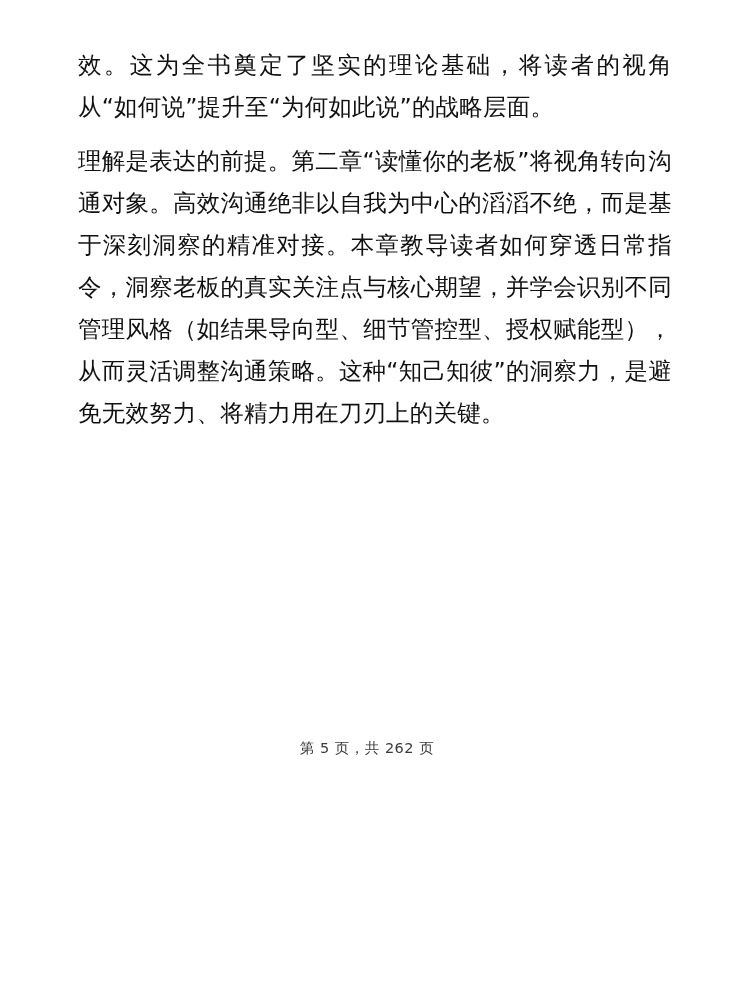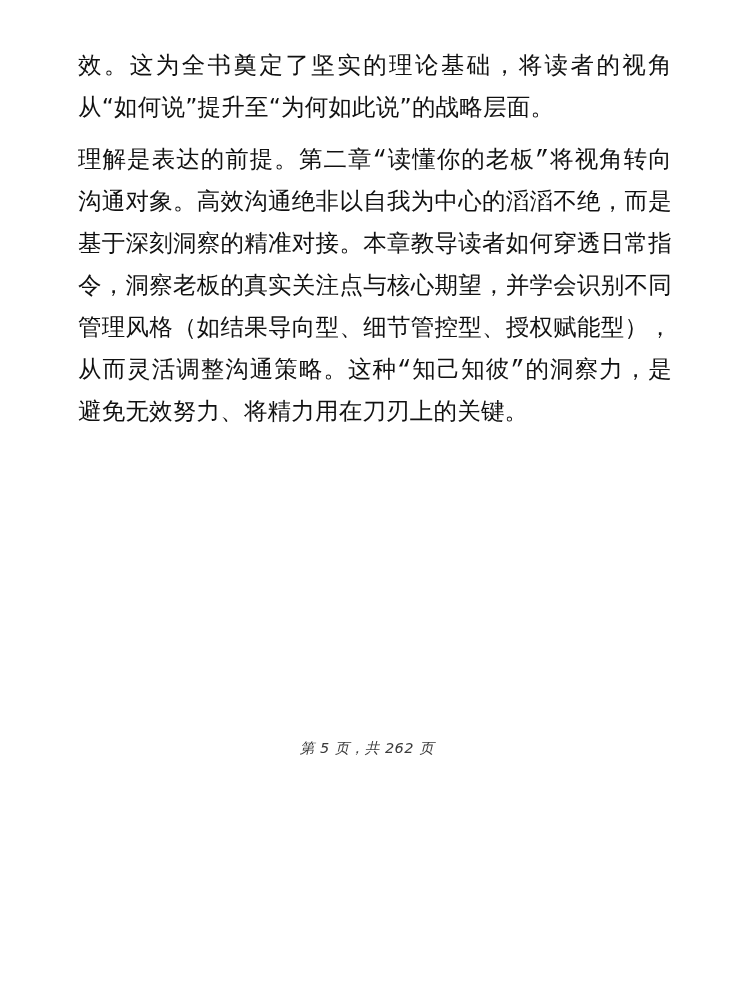--- a/index.html
+++ b/index.html
@@ -31,33 +31,31 @@
     text-align: justify;
     text-justify: inter-character;
     letter-spacing: 0.2px;
   }
   .para {
     margin: 0 0 12px 0;
     text-indent: 0;
   }
   .para + .para {
     margin-top: 10px;
-    font-family: Liberation Mono, monospace;
   }
   .footer {
     position: absolute;
     left: 0;
     right: 16px;
     bottom: 26px;
     text-align: center;
     font-family: "DejaVu Sans", "Liberation Sans", sans-serif;
     font-size: 14.5px;
     color: #3a3a3a;
     letter-spacing: 0.5px;
-    font-style: italic;
   }
 </style>
 </head>
 <body>
 
 <div class="page">
   <div class="body-text">
     <p class="para">效。这为全书奠定了坚实的理论基础，将读者的视角从“如何说”提升至“为何如此说”的战略层面。</p>
     <p class="para">理解是表达的前提。第二章“读懂你的老板”将视角转向沟通对象。高效沟通绝非以自我为中心的滔滔不绝，而是基于深刻洞察的精准对接。本章教导读者如何穿透日常指令，洞察老板的真实关注点与核心期望，并学会识别不同管理风格（如结果导向型、细节管控型、授权赋能型），从而灵活调整沟通策略。这种“知己知彼”的洞察力，是避免无效努力、将精力用在刀刃上的关键。</p>
   </div>

